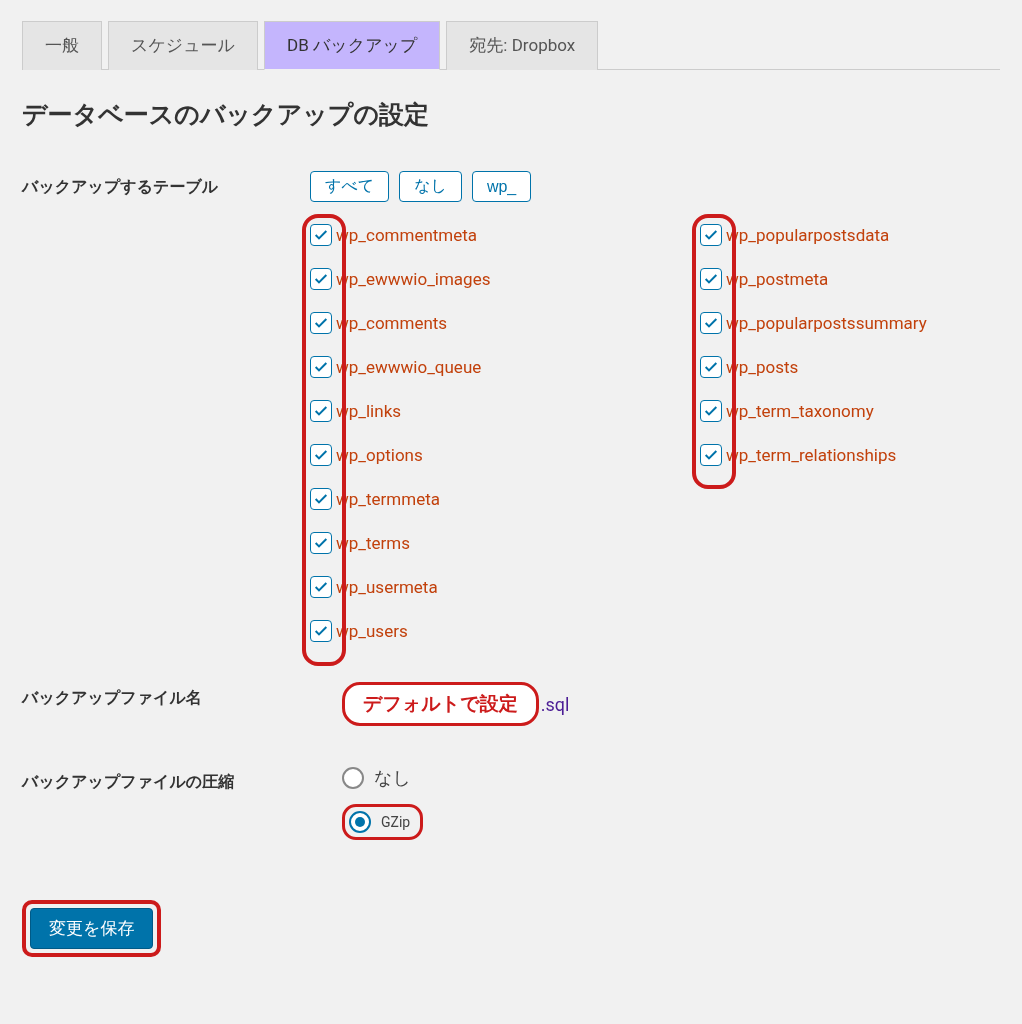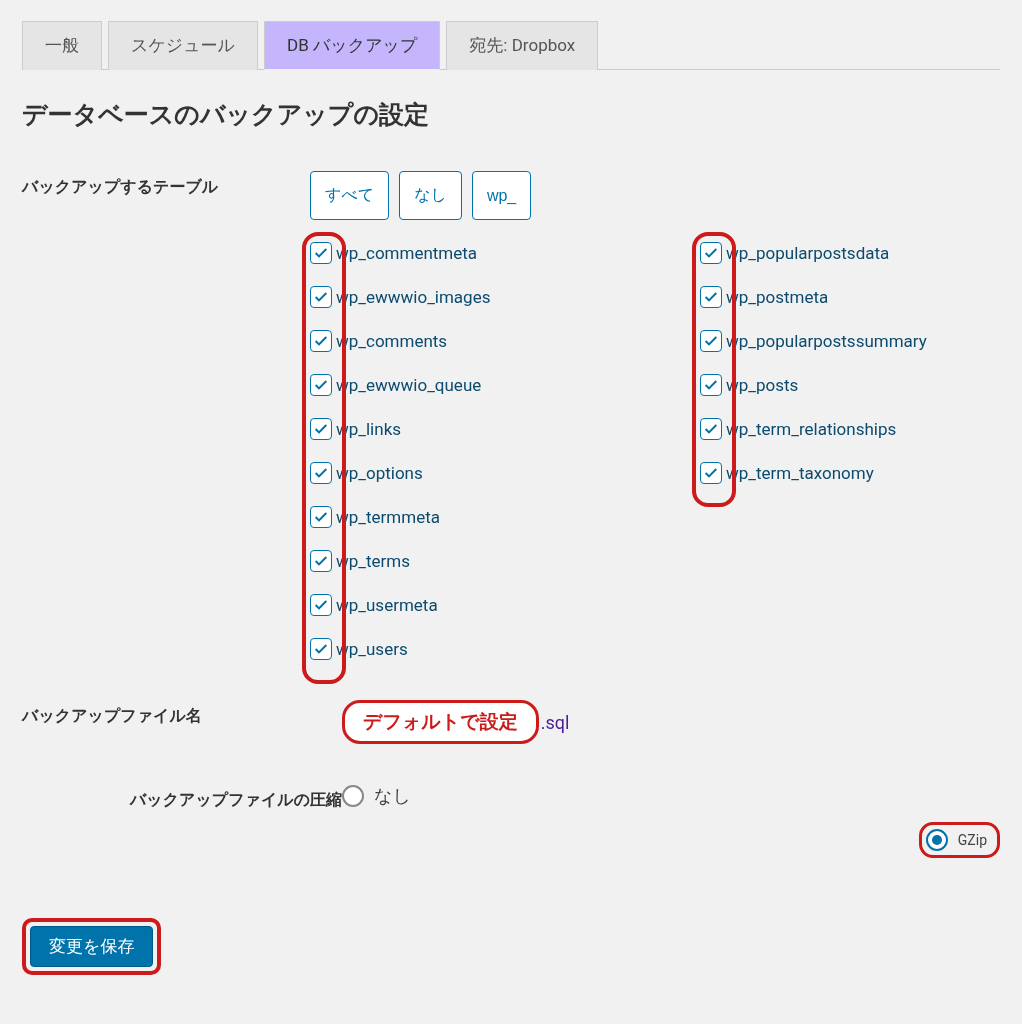--- a/index.html
+++ b/index.html
@@ -61,31 +61,31 @@
     padding-top: 6px;
   }
   .form-field { flex: 1; }
 
   
   .filter-btns { display:flex; gap:10px; margin-bottom: 22px; }
   .filter-btn {
     border: 1.5px solid #0073aa;
     color: #0073aa;
     background: #fff;
-    padding: 13px 14px;
+    padding: 4px 14px;
     font-size: 16px;
     border-radius: 4px;
     cursor: pointer;
   }
 
   
   .tables-cols { display: flex; gap: 30px; }
   .tables-col { display: flex; flex-direction: column; gap: 22px; }
   .chk-item { display: flex; align-items: center; gap: 4px; }
-  .chk-item label { font-size: 17px; color: #0c4a6e; }
+  .chk-item label { font-size: 17px; color: #c2410c; }
 
   
   .cbox {
     width: 22px; height: 22px;
     border: 1.5px solid #0073aa;
     border-radius: 4px;
     display: inline-flex;
     align-items: center;
     justify-content: center;
     background: #fff;
@@ -299,48 +299,48 @@
                 </svg>
               </span>
             <label>wp_posts</label>
           </div>
           <div class="chk-item">
             <span class="cbox">
                 <svg viewBox="0 0 24 24">
                   <path d="M4 12l5 5L20 6"></path>
                 </svg>
               </span>
+            <label>wp_term_taxonomy</label>
+          </div>
+          <div class="chk-item">
+            <span class="cbox">
+                <svg viewBox="0 0 24 24">
+                  <path d="M4 12l5 5L20 6"></path>
+                </svg>
+              </span>
             <label>wp_term_relationships</label>
-          </div>
-          <div class="chk-item">
-            <span class="cbox">
-                <svg viewBox="0 0 24 24">
-                  <path d="M4 12l5 5L20 6"></path>
-                </svg>
-              </span>
-            <label>wp_term_taxonomy</label>
           </div>
         </div>
       </div>
     </div>
   </div>
 
   
   <div class="form-row">
     <div class="form-label">バックアップファイル名</div>
     <div class="form-field">
       <div class="fname-wrap">
         <span class="fname-box">デフォルトで設定</span>
         <span class="sql-ext">.sql</span>
       </div>
     </div>
   </div>
 
   
-  <div class="form-row" style="margin-bottom:10px;text-align:right;">
+  <div class="form-row" style="margin-bottom:10px;">
     <div class="form-label">バックアップファイルの圧縮</div>
     <div class="form-field">
       <div class="radio-item">
         <span class="radio"></span>
         <label>なし</label>
       </div>
       <div class="gzip-anno">
         <span class="radio checked"></span>
         <label>GZip</label>
       </div>

